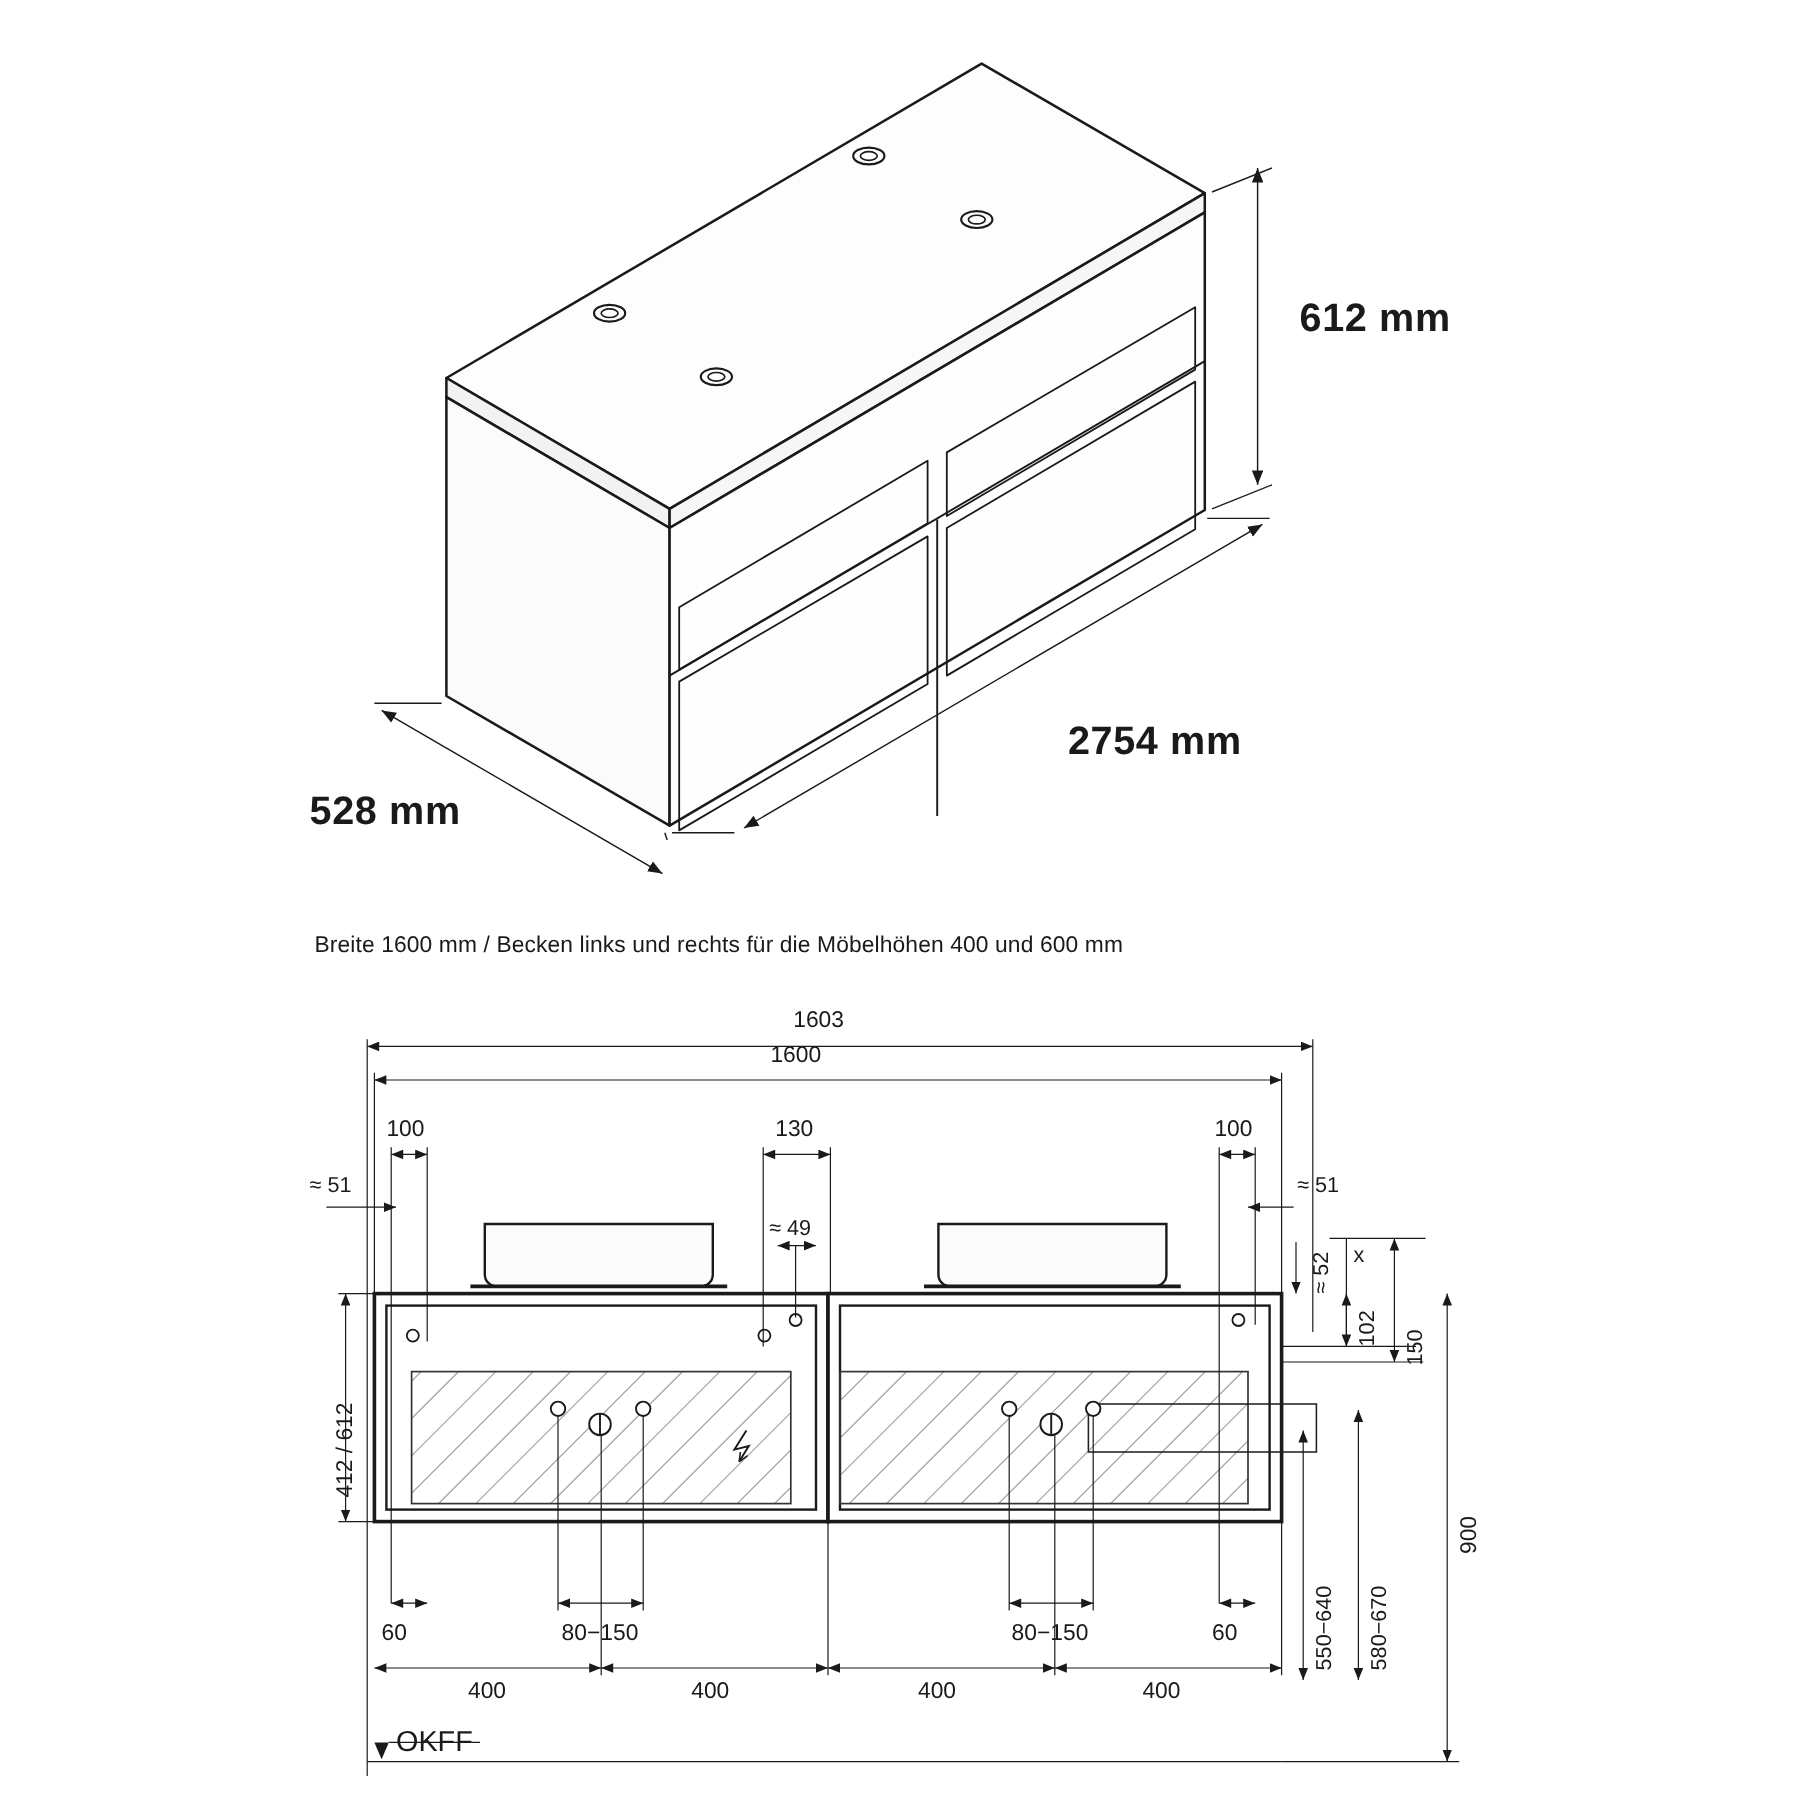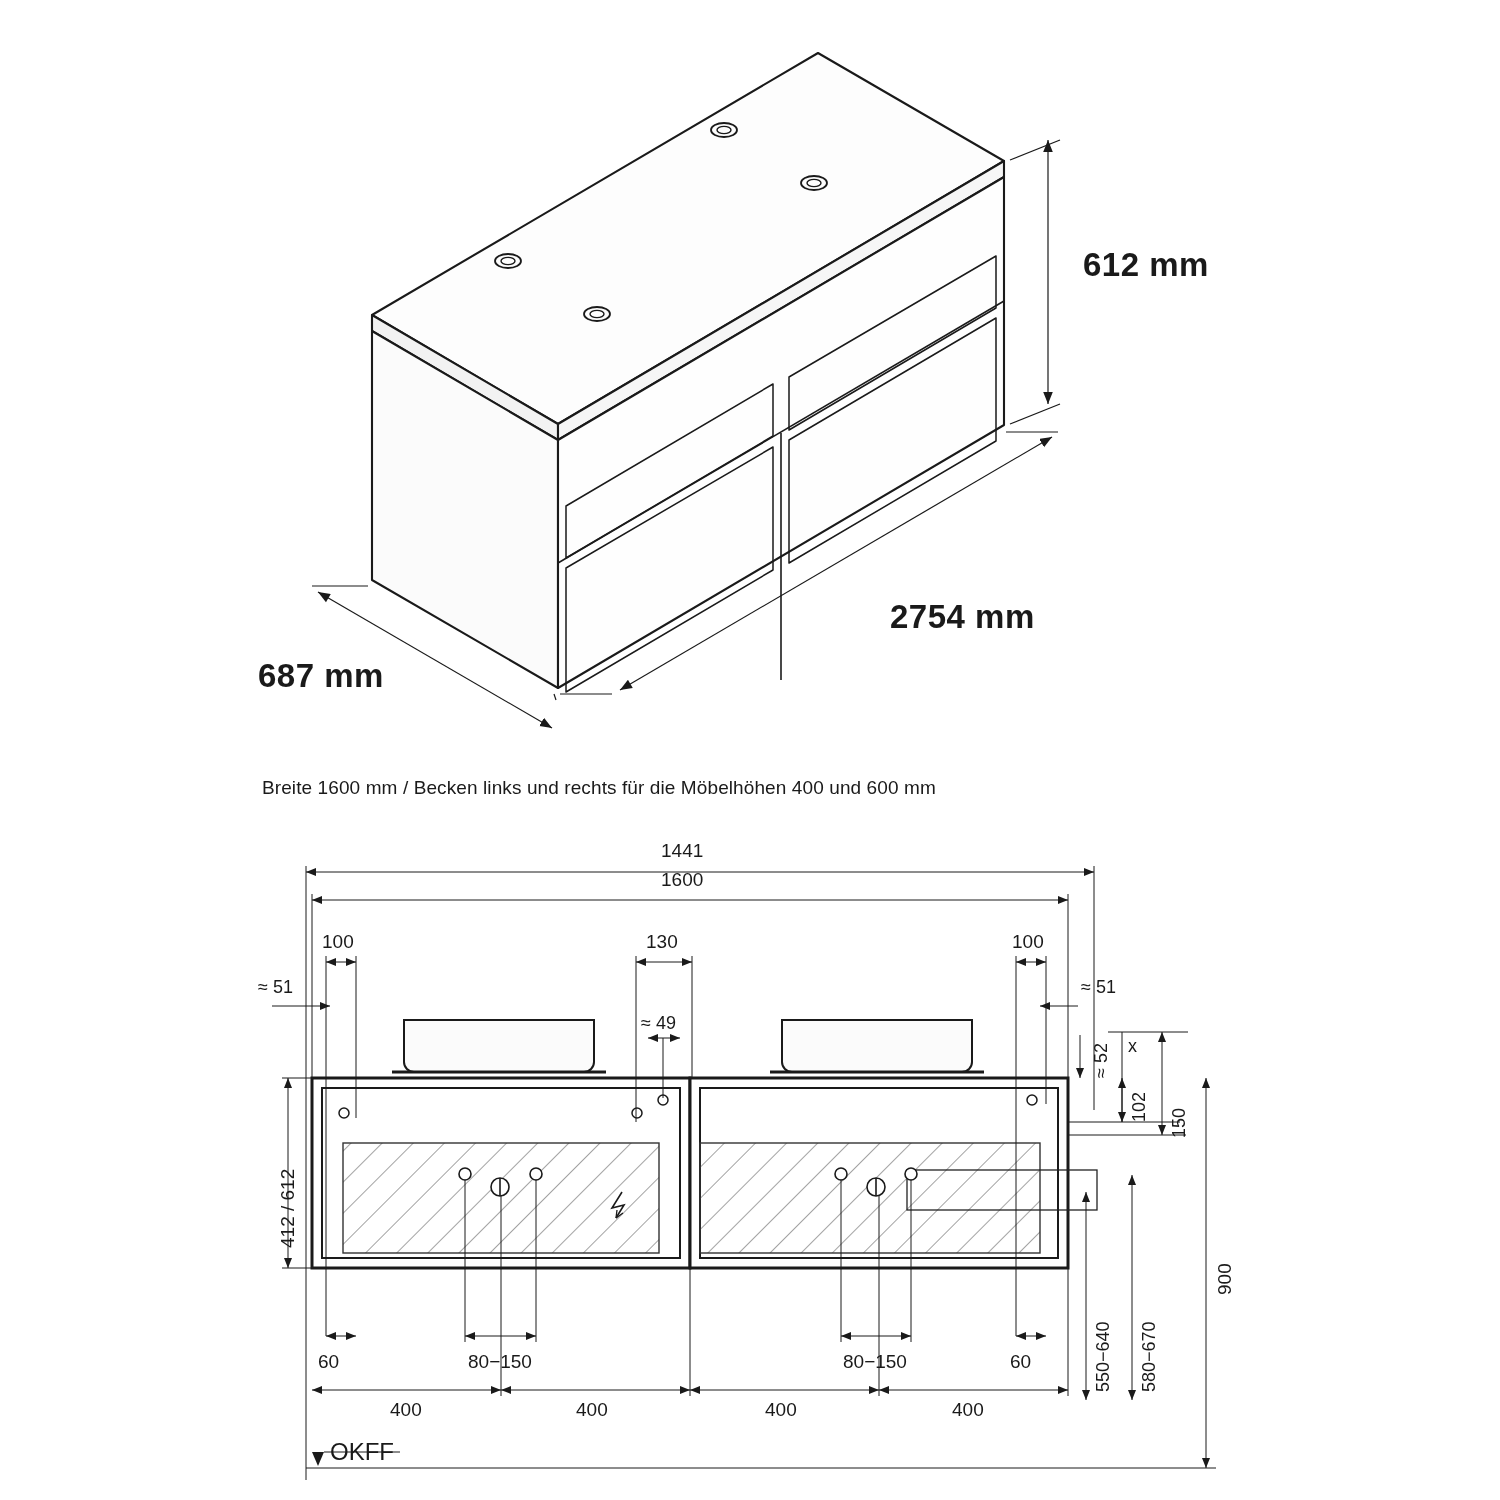--- a/index.html
+++ b/index.html
@@ -247,26 +247,26 @@
     </g>
 
     <g stroke="#1a1a1a" stroke-width="1.6" fill="none">
       <path d="M622,1192 L612,1208 L624,1205 L616,1218"></path>
       <path d="M616,1218 L623,1213 M616,1218 L617,1210" stroke-width="1.3"></path>
     </g>
   </svg>
 
   <div class="lbl big" style="left:1083px; top:248px;">612 mm</div>
   <div class="lbl big" style="left:890px; top:600px;">2754 mm</div>
-  <div class="lbl big" style="left:258px; top:659px;">687 mm</div>
+  <div class="lbl big" style="left:258px; top:659px;">528 mm</div>
 
   <div class="lbl caption" style="left:262px; top:778px;">Breite 1600 mm / Becken links und rechts für die Möbelhöhen 400 und 600 mm</div>
 
-  <div class="lbl dim" style="left:661px; top:841px;">1441</div>
-  <div class="lbl dim" style="left:661px; top:870px;">1600</div>
+  <div class="lbl dim" style="left:661px; top:841px;">1603</div>
+  <div class="lbl dim" style="left:642px; top:870px;">1600</div>
 
   <div class="lbl dim" style="left:322px; top:932px;">100</div>
   <div class="lbl dim" style="left:646px; top:932px;">130</div>
   <div class="lbl dim" style="left:1012px; top:932px;">100</div>
 
   <div class="lbl dim-sm" style="left:258px; top:978px;">≈ 51</div>
   <div class="lbl dim-sm" style="left:1081px; top:978px;">≈ 51</div>
   <div class="lbl dim-sm" style="left:641px; top:1014px;">≈ 49</div>
 
   <div class="lbl dim-sm rot90" style="left:1092px; top:1078px;">≈ 52</div>

